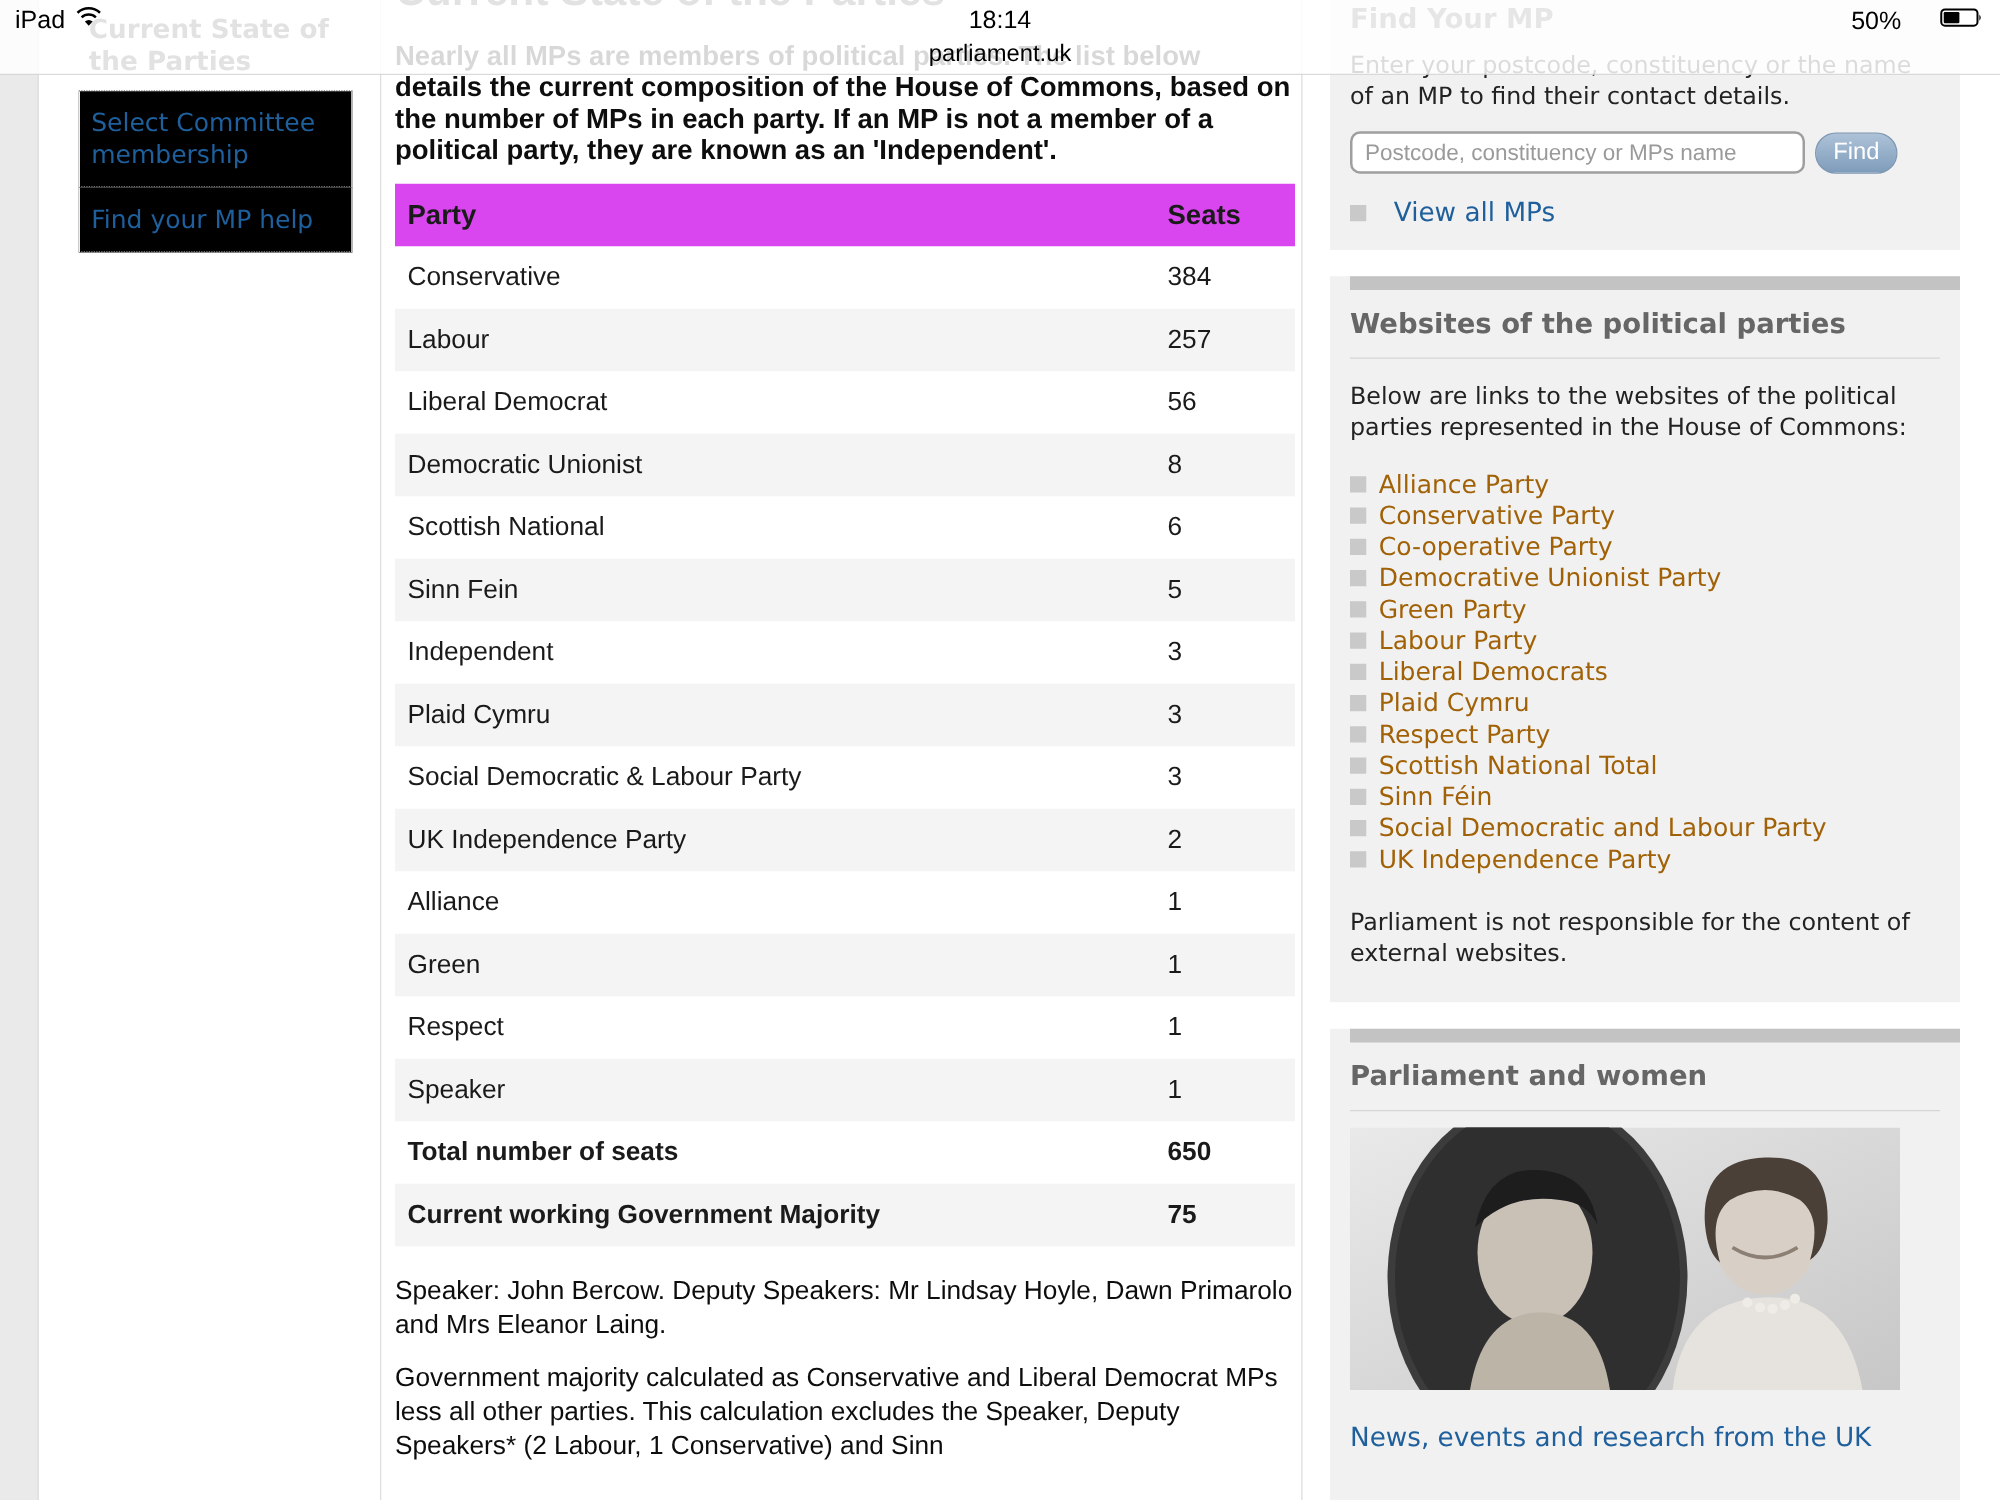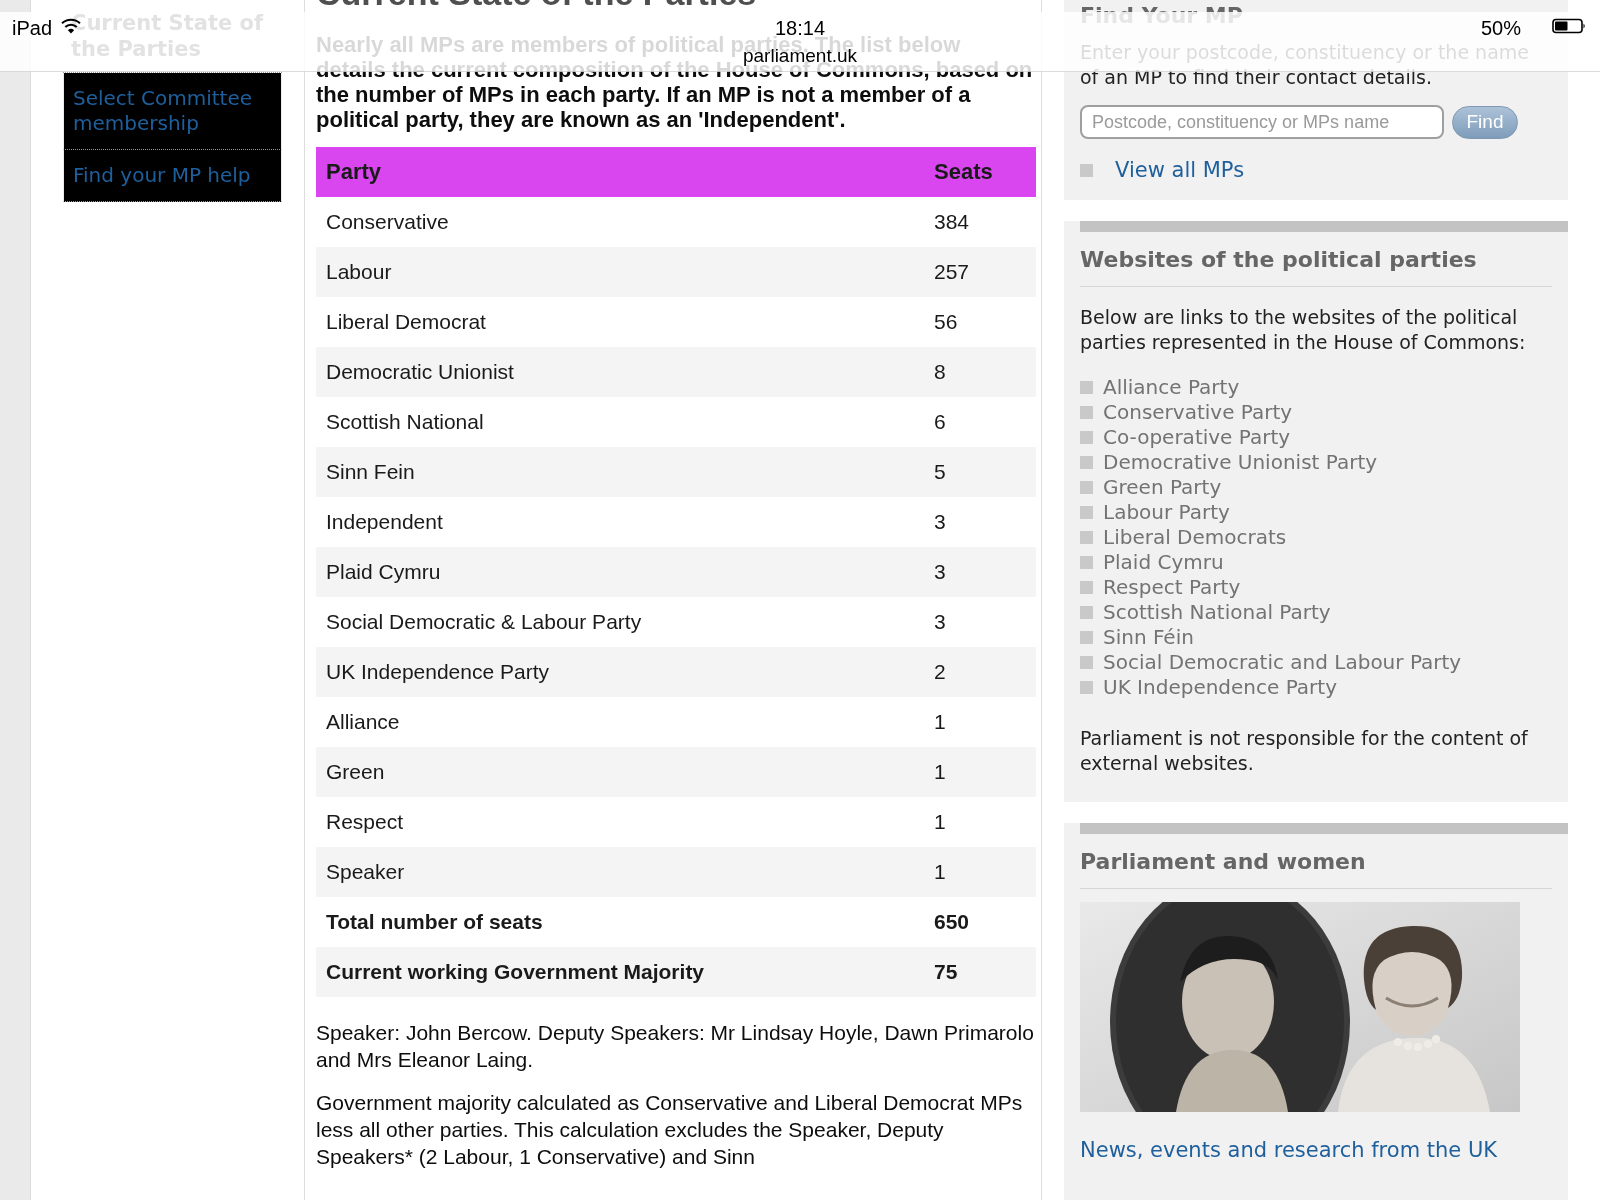--- a/index.html
+++ b/index.html
@@ -62,29 +62,29 @@
               background:linear-gradient(#adc2d8, #7e9cba); cursor:pointer; }
   .bullet-row { margin-top:19px; display:flex; align-items:center;gap:12px; }
   .sq { display:inline-block; width:13px; height:13px; background:#c9c9c9;
         margin-right:10px; flex:0 0 auto; }
   a.side-link { color:#1e5f9c; text-decoration:none; font-size:21px; }
   .gap { height:21px; background:#fff; }
   .party-sites { padding-bottom:26px; }
   .party-sites .desc { margin-top:18px; }
   .links-list { list-style:none; margin-top:20px; }
   .links-list li { display:flex; align-items:center; line-height:25px; }
-  .links-list a { color:#737373; text-decoration:none; font-size:20px; }
+  .links-list a { color:#a16207; text-decoration:none; font-size:20px; }
   .disclaimer { margin-top:26px; }
   .women-panel { padding-bottom:40px; }
   .photo-wrap { margin-top:13px; width:440px; height:210px; display:block; }
   .news-link { display:inline-block; margin-top:26px; color:#1e5f9c;
                text-decoration:none; font-size:21px; }
 
   
-  .statusbar { position:absolute; left:0; top:12px; width:1600px; height:60px;
+  .statusbar { position:absolute; left:0; top:0; width:1600px; height:60px;
                background:rgba(255,255,255,0.84);
                border-bottom:1px solid rgba(0,0,0,0.14); z-index:10;
                font-family:"Liberation Sans",sans-serif; color:#000; }
   .sb-left { position:absolute; left:12px; top:5px; font-size:20px;
              display:flex; align-items:center; }
   .sb-left .dev { margin-right:8px; }
   .sb-time { position:absolute; left:0; right:0; top:5px; text-align:center;
              font-size:20px; }
   .sb-url { position:absolute; left:0; right:0; top:33px; text-align:center;
             font-size:19px; color:#000; }
@@ -249,21 +249,21 @@
           <li>
             <span class="sq"></span>
             <a href="#">Plaid Cymru</a>
           </li>
           <li>
             <span class="sq"></span>
             <a href="#">Respect Party</a>
           </li>
           <li>
             <span class="sq"></span>
-            <a href="#">Scottish National Party</a>
+            <a href="#">Scottish National Total</a>
           </li>
           <li>
             <span class="sq"></span>
             <a href="#">Sinn Féin</a>
           </li>
           <li>
             <span class="sq"></span>
             <a href="#">Social Democratic and Labour Party</a>
           </li>
           <li>

